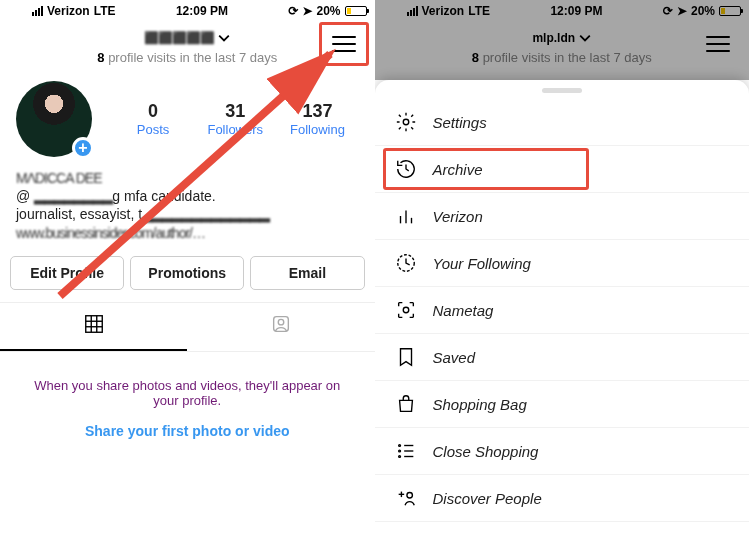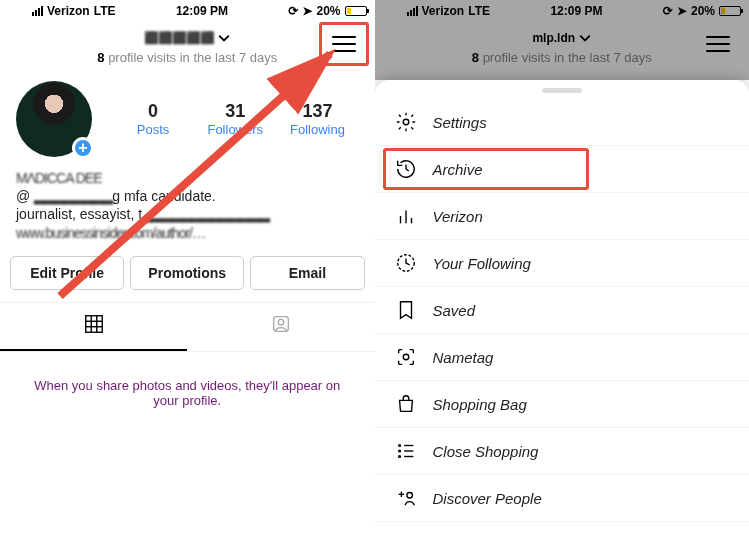--- a/index.html
+++ b/index.html
@@ -224,20 +224,21 @@
       <svg viewBox="0 0 24 24" fill="none" stroke="#aaa" stroke-width="1.5">
           <rect x="4" y="4" width="16" height="16" rx="3"></rect>
           <circle cx="12" cy="10" r="3"></circle>
           <path d="M6 20c1-3 4-4 6-4s5 1 6 4"></path>
         </svg>
     </div>
   </div>
 
   <div class="empty">
     <p>When you share photos and videos, they'll appear on your profile.</p>
+    <a href="#">Share your first photo or video</a>
   </div>
 
   <svg class="arrow-svg" viewBox="0 0 320 280">
     <defs>
         <marker id="ah" markerWidth="10" markerHeight="10" refX="8" refY="3" orient="auto">
           <path d="M0,0 L0,6 L9,3 z" fill="#e74c3c"></path>
         </marker>
       </defs>
     <line x1="30" y1="260" x2="300" y2="18" stroke="#e74c3c" stroke-width="8" marker-end="url(#ah)"></line>
   </svg>
@@ -319,31 +320,31 @@
     <div class="menu-item">
       <svg viewBox="0 0 24 24" fill="none" stroke="#000" stroke-width="1.5" stroke-dasharray="3 2">
           <circle cx="12" cy="12" r="9"></circle>
           <polyline stroke-dasharray="0" points="12 7 12 12 16 14"></polyline>
         </svg>
       <span>Your Following</span>
     </div>
 
     <div class="menu-item">
       <svg viewBox="0 0 24 24" fill="none" stroke="#000" stroke-width="1.5">
-          <path d="M6 3h12v18l-6-4-6 4z"></path>
-        </svg>
-      <span>Saved</span>
-    </div>
-
-    <div class="menu-item">
-      <svg viewBox="0 0 24 24" fill="none" stroke="#000" stroke-width="1.5">
           <path d="M4 4h4M4 4v4M20 4h-4M20 4v4M4 20h4M4 20v-4M20 20h-4M20 20v-4"></path>
           <circle cx="12" cy="12" r="3"></circle>
         </svg>
       <span>Nametag</span>
+    </div>
+
+    <div class="menu-item">
+      <svg viewBox="0 0 24 24" fill="none" stroke="#000" stroke-width="1.5">
+          <path d="M6 3h12v18l-6-4-6 4z"></path>
+        </svg>
+      <span>Saved</span>
     </div>
 
     <div class="menu-item">
       <svg viewBox="0 0 24 24" fill="none" stroke="#000" stroke-width="1.5">
           <path d="M5 8h14l-1 12H6z"></path>
           <path d="M9 8V6a3 3 0 0 1 6 0v2"></path>
         </svg>
       <span>Shopping Bag</span>
     </div>
 

